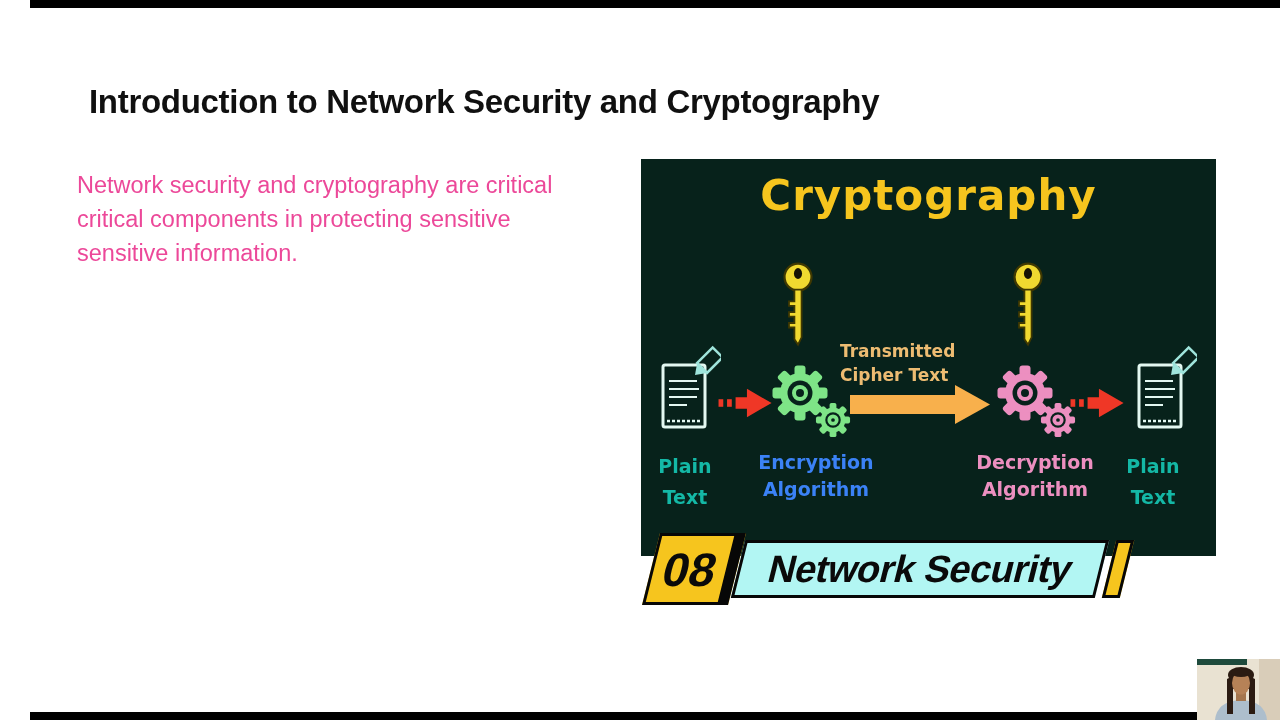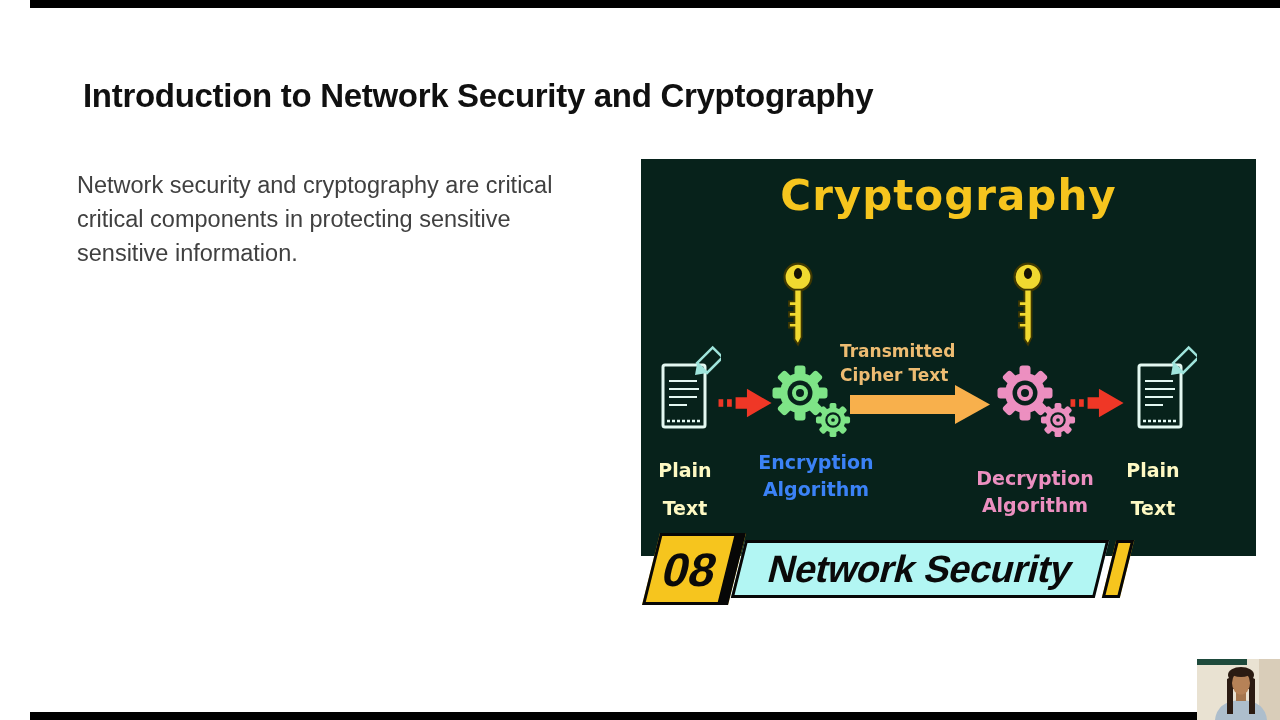--- a/index.html
+++ b/index.html
@@ -1,41 +1,41 @@
 <!DOCTYPE html>
 <html><head>
 <meta charset="utf-8">
 <style>
   html,body{margin:0;padding:0;background:#fff;}
   .stage{position:relative;width:1280px;height:720px;background:#ffffff;overflow:hidden;font-family:"Liberation Sans",sans-serif;}
   .letterbox{position:absolute;left:30px;right:0;height:8px;background:#000;z-index:2;}
   .letterbox.top{top:0;}
   .letterbox.bottom{bottom:0;}
 
-  .title{position:absolute;left:77px;top:71px;margin:6px;font:700 33px/1.15 "Liberation Sans",sans-serif;color:#101010;letter-spacing:-0.3px;}
-  .body-text{position:absolute;left:77px;top:168px;width:585px;font:400 23.5px/34px "Liberation Sans",sans-serif;color:#404040;}
+  .title{position:absolute;left:77px;top:71px;margin:12px;font:700 33px/1.15 "Liberation Sans",sans-serif;color:#101010;letter-spacing:-0.3px;}
+  .body-text{position:absolute;left:77px;top:168px;width:585px;font:400 23.5px/34px "Liberation Sans",sans-serif;color:#ec4899;}
   .body-text p{margin:0 0 34px 0;white-space:pre-line;}
 
-  .infographic{position:absolute;left:641px;top:159px;width:575px;height:397px;background:#07221B;font-family:"DejaVu Sans",sans-serif;padding-left:40px;}
+  .infographic{position:absolute;left:641px;top:159px;width:575px;height:397px;background:#07221B;font-family:"DejaVu Sans",sans-serif;}
   .ig-title{position:absolute;top:12px;left:0;width:100%;text-align:center;font-size:42px;font-weight:700;color:#F6C51E;letter-spacing:1px;}
   .key{position:absolute;top:100px;width:36px;height:92px;}
   .key.left{left:139px;} .key.right{left:369px;}
   .transmitted{position:absolute;left:199px;top:180px;width:150px;text-align:left;font-size:17px;font-weight:700;color:#EDBC72;line-height:24px;white-space:pre-line;}
   .doc{position:absolute;top:186px;width:64px;height:100px;}
   .doc.left{left:16px;} .doc.right{left:492px;}
-  .plain{position:absolute;top:292px;width:84px;text-align:center;font-size:19px;font-weight:700;color:#fef9c3;line-height:38px;white-space:pre-line;}
+  .plain{position:absolute;top:292px;width:84px;text-align:center;font-size:19px;font-weight:700;color:#14b8a6;line-height:31px;white-space:pre-line;}
   .plain.left{left:2px;} .plain.right{left:470px;}
   .red-arrow{position:absolute;top:226px;width:56px;height:36px;}
   .red-arrow.one{left:77px;} .red-arrow.two{left:429px;}
   .gears{position:absolute;top:204px;width:82px;height:84px;}
   .gears.green{left:131px;} .gears.pink{left:356px;}
   .orange-arrow{position:absolute;left:209px;top:223px;width:142px;height:44px;}
   .enc-label,.dec-label{position:absolute;top:290px;width:150px;text-align:center;font-size:19px;font-weight:700;line-height:27px;white-space:pre-line;}
   .enc-label{left:100px;color:#3b82f6;}
-  .dec-label{left:319px;color:#EC8FC0;margin-top:16px;}
+  .dec-label{left:319px;color:#EC8FC0;}
 
   .banner{position:absolute;left:10px;top:374px;height:72px;display:flex;align-items:center;}
   .banner-num{box-sizing:border-box;width:86px;height:72px;background:#F6C51E;transform:skewX(-14deg);border:3px solid #070707;border-right:11px solid #070707;display:flex;align-items:center;justify-content:center;font-family:"Liberation Sans",sans-serif;font-size:47px;font-weight:800;color:#0a0a0a;}
   .banner-title{box-sizing:border-box;height:58px;background:#B2F6F3;transform:skewX(-14deg);border:3px solid #070707;display:flex;align-items:center;padding:0 28px;margin-left:1px;font-family:"Liberation Sans",sans-serif;font-size:38px;font-weight:700;color:#0a0a0a;letter-spacing:-0.5px;white-space:nowrap;}
   .banner-sliver{box-sizing:border-box;width:18px;height:58px;background:#F6C51E;transform:skewX(-14deg);border:3px solid #070707;margin-left:7px;}
 
   .webcam{position:absolute;left:1197px;top:659px;width:83px;height:61px;z-index:3;overflow:hidden;background:#E9E2D2;}
 </style>
 </head>
 <body>

